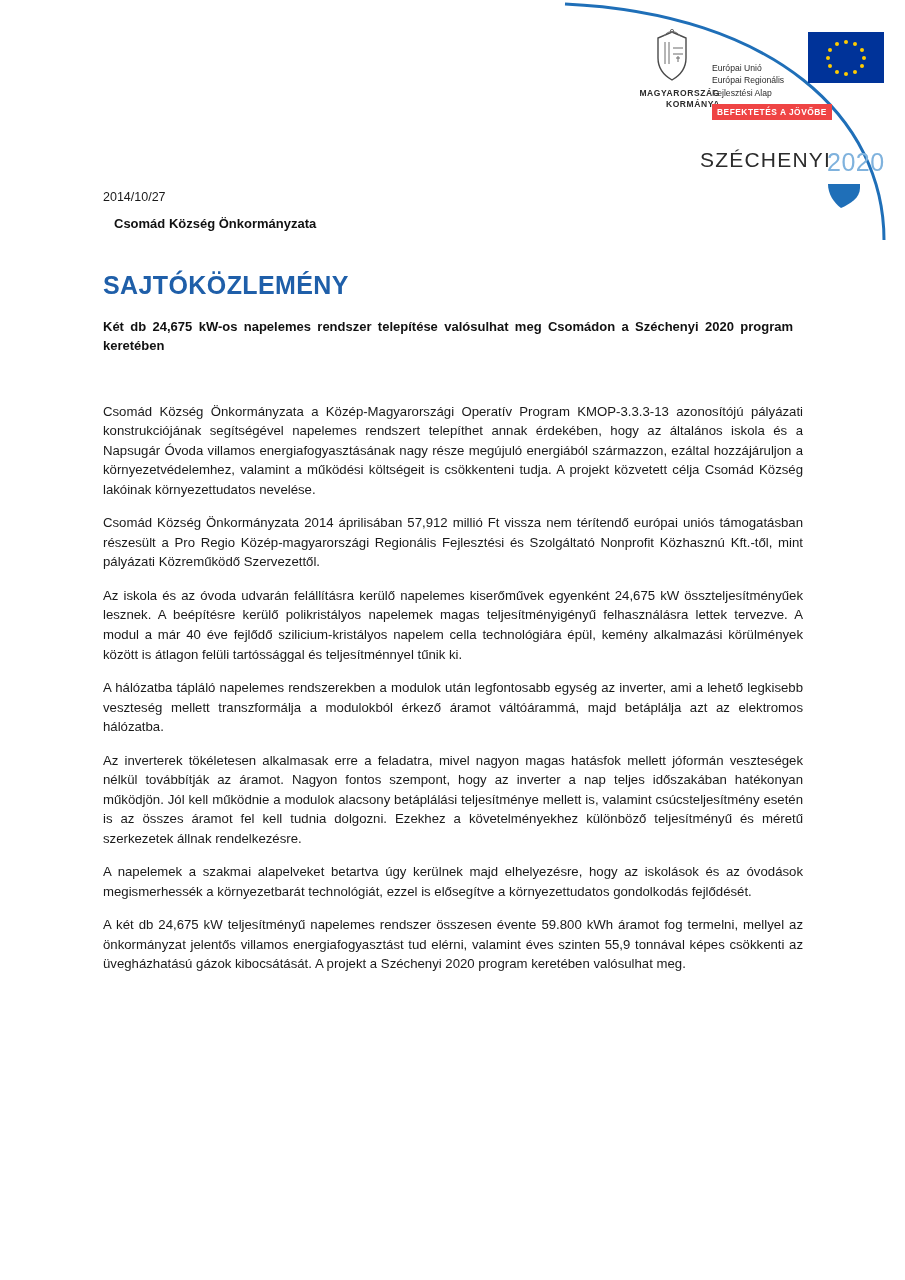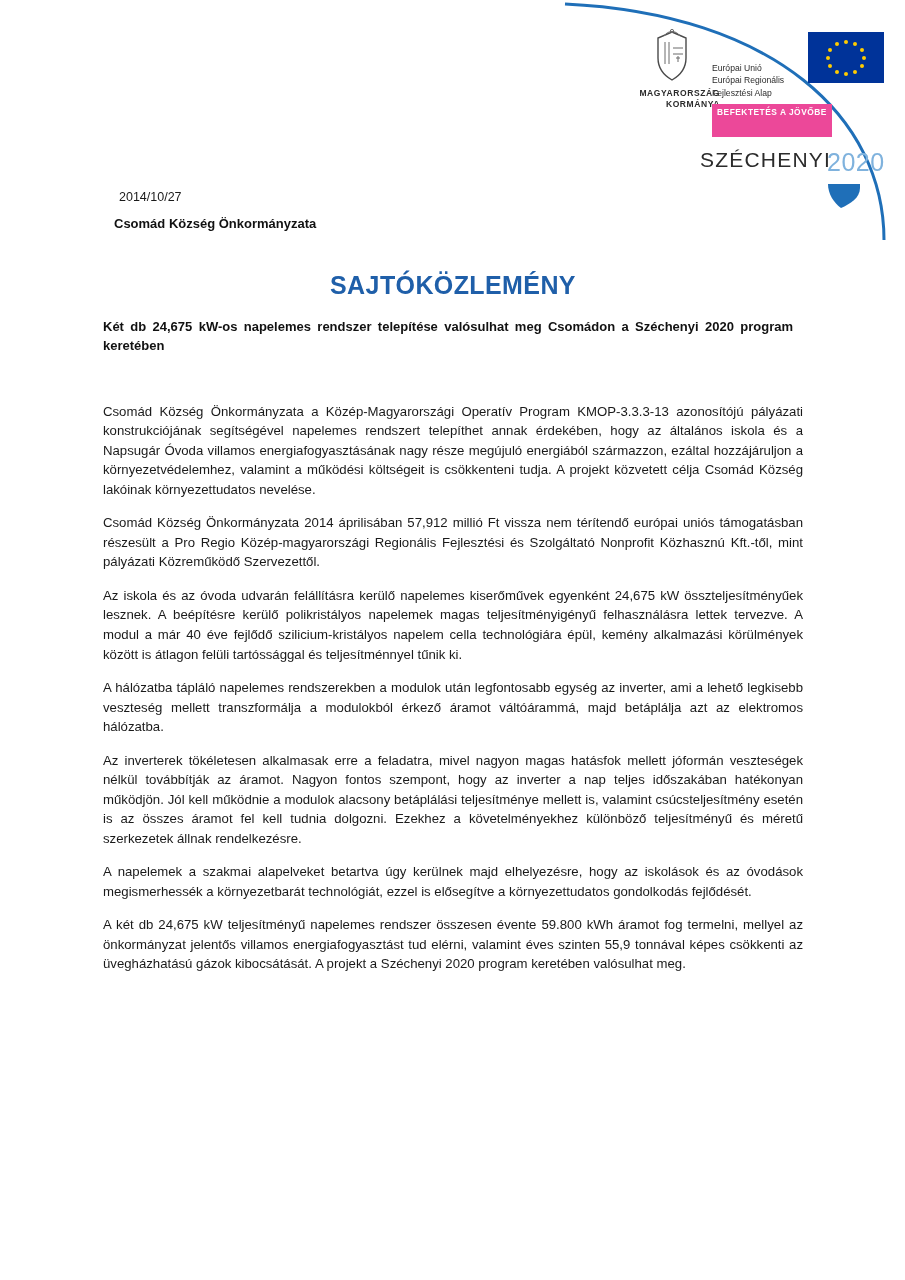--- a/index.html
+++ b/index.html
@@ -72,25 +72,25 @@
   }
   .eu-flag {
     width: 76px;
     height: 51px;
     background: #003399;
     position: relative;
     flex: none;
   }
   .eu-invest {
     margin-top: 5px;
-    background: #ec4899;
+    background: #ef4444;
     color: #ffffff;
     font-size: 8.4px;
     letter-spacing: 0.5px;
-    padding: 3px 5px 20px 5px;
+    padding: 3px 5px 3px 5px;
     display: inline-block;
     font-weight: bold;
   }
 
   
   .szechenyi {
     position: absolute;
     top: 140px;
     left: 700px;
     width: 185px;
@@ -121,35 +121,34 @@
   
   .doc {
     position: absolute;
     top: 190px;
     left: 103px;
     width: 700px;
   }
   .date {
     font-size: 12.5px;
     color: #1a1a1a;
-    margin: 0 0 12px 16px;
+    margin: 0 0 12px 0;
   }
   .org {
     font-size: 13px;
     font-weight: bold;
     color: #111111;
     margin: 0 0 40px 11px;
   }
   .title {
     font-size: 25px;
     font-weight: bold;
     color: #1f5fa9;
     letter-spacing: 0.4px;
     margin: 0 0 18px 0;
-    text-align: center;
   }
   .subtitle {
     font-size: 12.6px;
     font-weight: bold;
     color: #111111;
     margin: 0 0 14px 0;
   }
   .lead {
     font-size: 13px;
     font-weight: bold;

